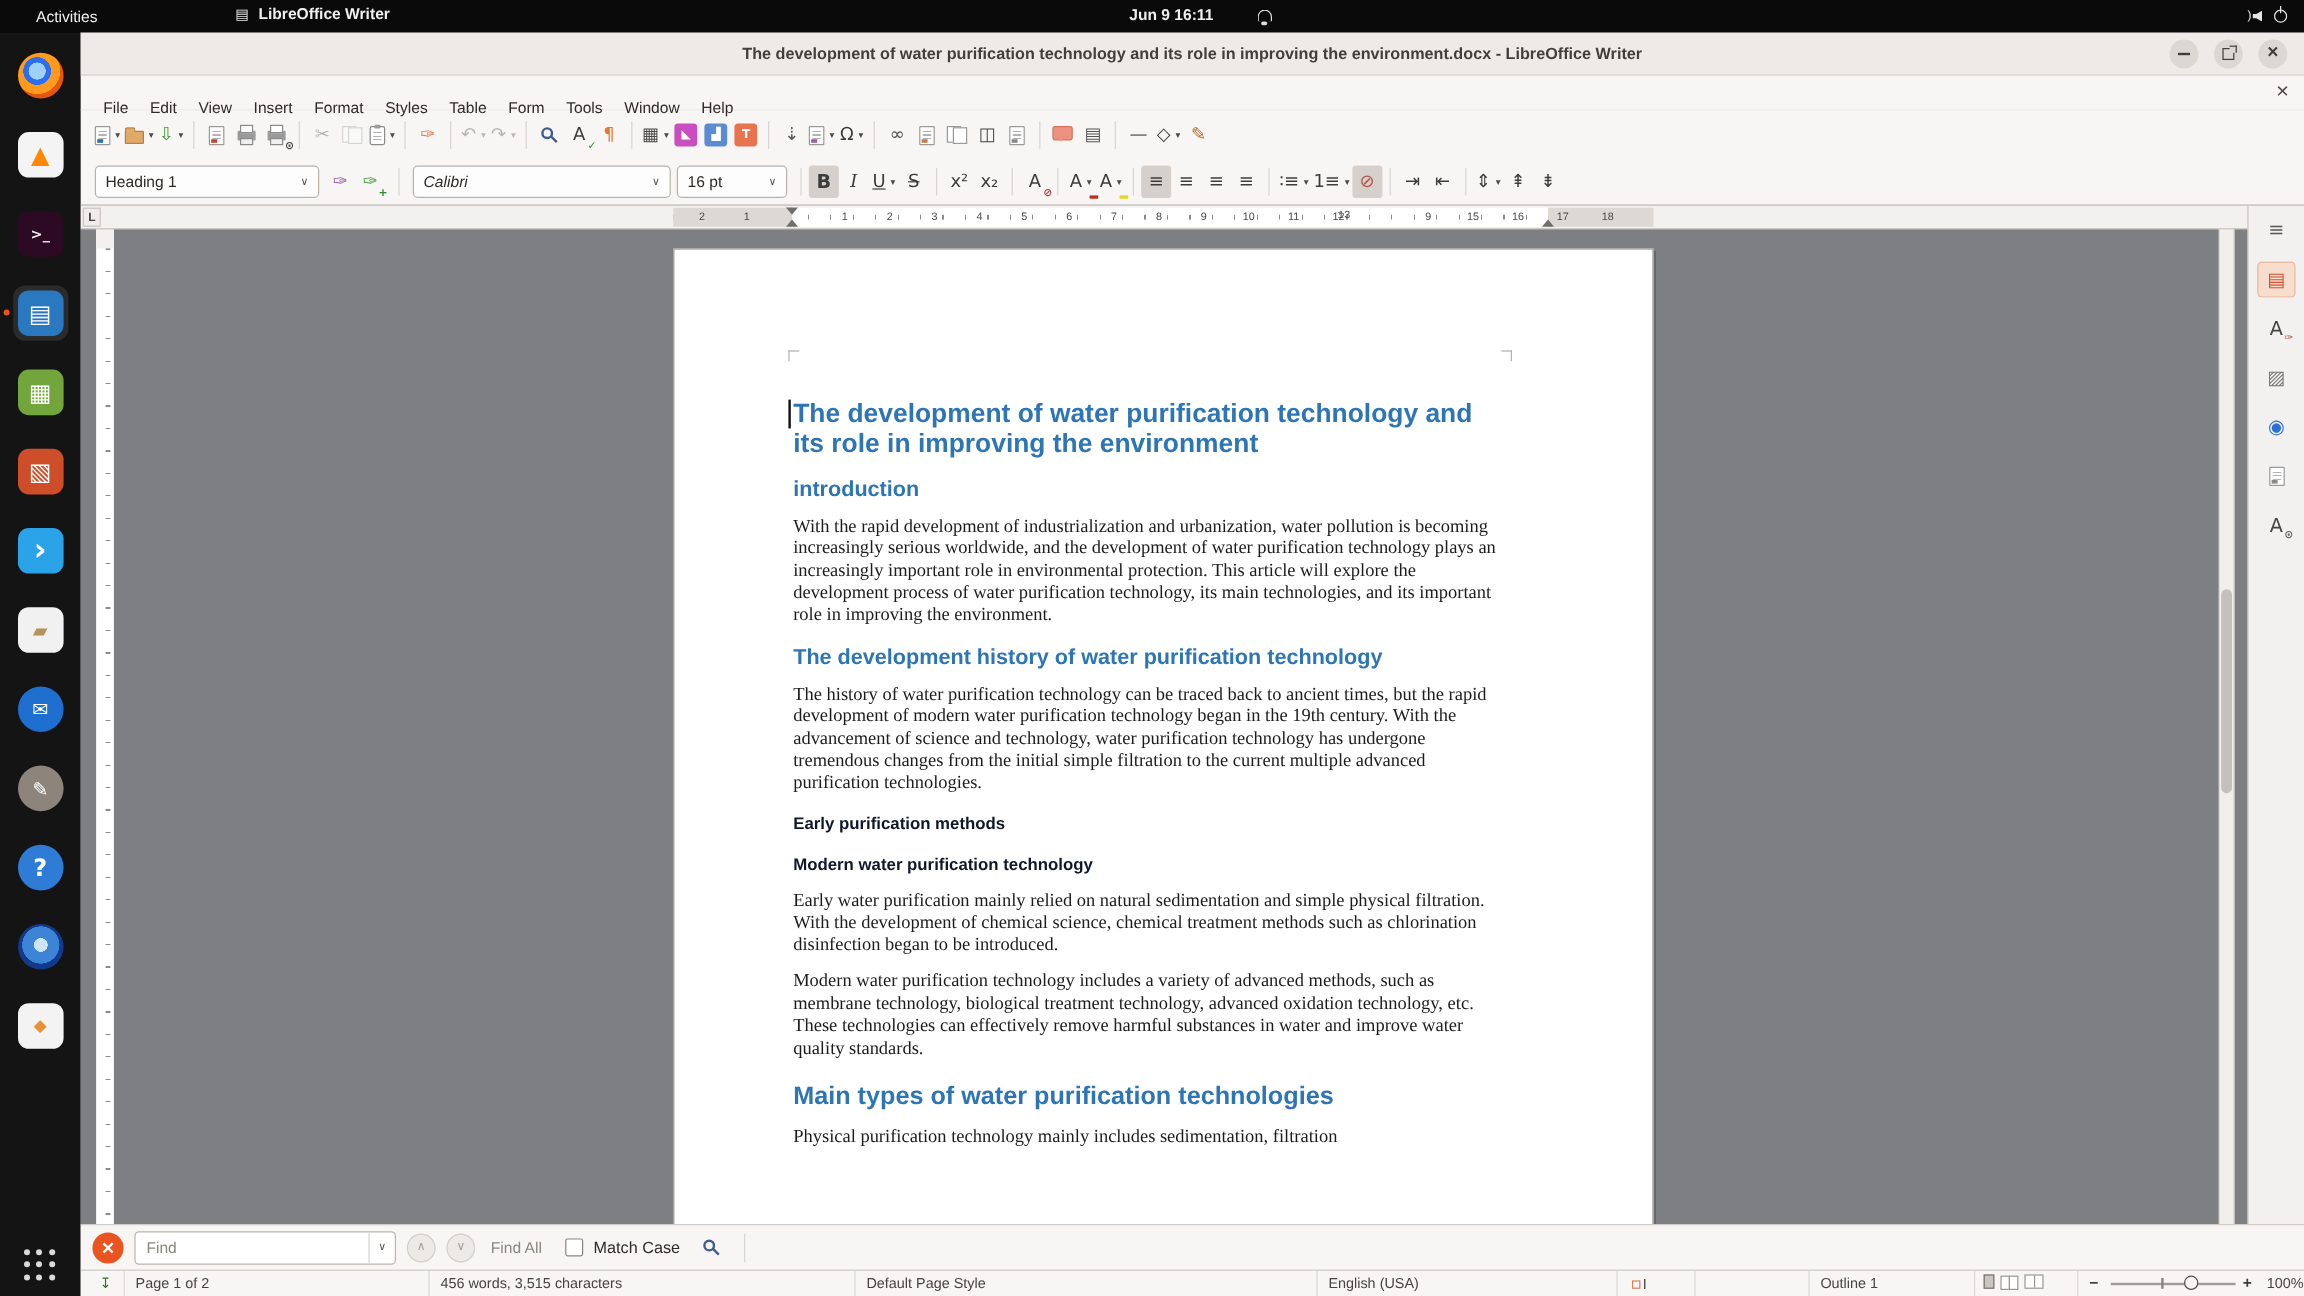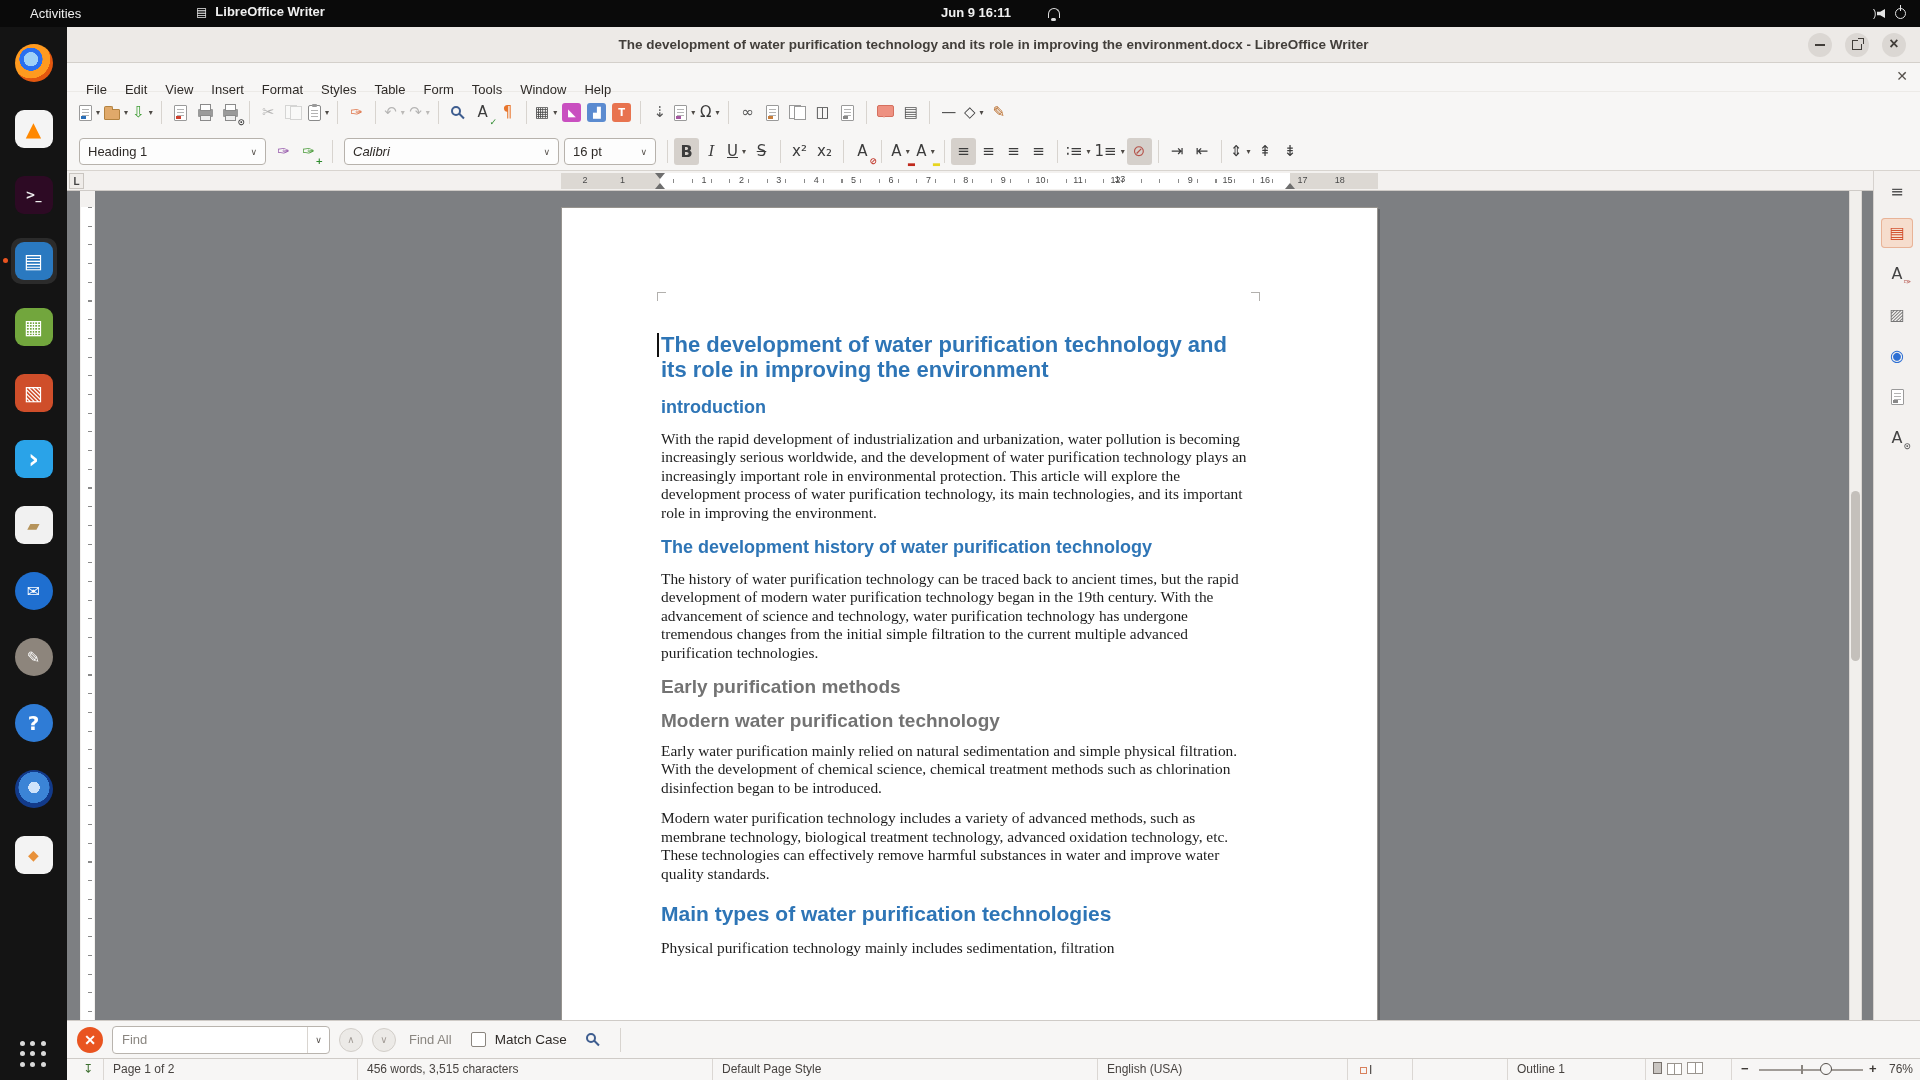--- a/index.html
+++ b/index.html
@@ -105,21 +105,21 @@
 
   .page { position:absolute; left:494px; top:36px; width:817px; height:860px; background:#fff; border:1px solid #97948f; box-shadow:2px 2px 0 rgba(0,0,0,.18); }
   .cm { position:absolute; width:9px; height:9px; border-top:1px solid #b2b0ad; }
   .cmL { left:95px; top:84px; border-left:1px solid #b2b0ad; }
   .cmR { right:117px; top:84px; border-right:1px solid #b2b0ad; }
   .ptext { padding:90px 122px 0 99px; }
   .blk { font-family:"Liberation Serif","DejaVu Serif",serif; font-size:15.4px; line-height:18.4px; color:#1c1c1c; margin-top:12px; position:relative; }
   .blk.h1  { font-family:"Liberation Sans",sans-serif; font-size:22px; line-height:25px; font-weight:bold; color:#2E75B6; margin-top:34px; }
   .blk.h1b { font-family:"Liberation Sans",sans-serif; font-size:21px; line-height:26px; font-weight:bold; color:#2E75B6; margin-top:18px; }
   .blk.h2  { font-family:"Liberation Sans",sans-serif; font-size:18px; line-height:21px; font-weight:bold; color:#2E75B6; margin-top:15px; }
-  .blk.h3  { font-family:"Liberation Sans",sans-serif; font-size:19px; line-height:19px; font-weight:bold; color:#737373; margin-top:15px; }
+  .blk.h3  { font-family:"Liberation Sans",sans-serif; font-size:14px; line-height:19px; font-weight:bold; color:#0f172a; margin-top:15px; }
   .caret { position:absolute; left:-4px; top:1px; width:2px; height:24px; background:#111; }
 
   .vscroll { position:absolute; right:58px; top:20px; bottom:0; width:13px; background:#f1efec; border-left:1px solid #dcd8d4; border-right:1px solid #dcd8d4; z-index:5; }
   .vthumb { position:absolute; left:1px; top:300px; width:9px; height:170px; background:#c4c0bb; border-radius:5px; }
 
   .sidebar { position:absolute; right:0; top:0; bottom:0; width:47px; background:#f3f1ef; border-left:1px solid #d6d2ce; z-index:6; display:flex; flex-direction:column; align-items:center; padding-top:6px; gap:11px; }
   .stab { width:32px; height:30px; display:flex; align-items:center; justify-content:center; position:relative; border-radius:4px; }
   .stab.on { background:#f6ddcd; box-shadow:inset 0 0 0 1px #e8b397; }
 
   
@@ -594,21 +594,21 @@
     <span class="sitem pvrow" style="left:1586px">
       <span class="pva"></span>
       <span class="pvb"></span>
       <span class="pvc"></span>
     </span>
     <span class="sitem zbtn" style="left:1674px;top:2px">−</span>
     <span class="ztrack" style="left:1692px;width:104px"></span>
     <span class="znotch" style="left:1734px"></span>
     <span class="zthumb" style="left:1753px"></span>
     <span class="sitem zbtn" style="left:1802px;top:2px">+</span>
-    <span class="sitem" style="left:1822px">76%</span>
+    <span class="sitem" style="left:1822px">100%</span>
   <span class="ssep" style="left: 36px;"></span>
       <span class="ssep" style="left: 290px;"></span>
       <span class="ssep" style="left: 645px;"></span>
       <span class="ssep" style="left: 1030px;"></span>
       <span class="ssep" style="left: 1280px;"></span>
       <span class="ssep" style="left: 1345px;"></span>
       <span class="ssep" style="left: 1440px;"></span>
       <span class="ssep" style="left: 1578px;"></span>
       <span class="ssep" style="left: 1664px;"></span>
     </div>

